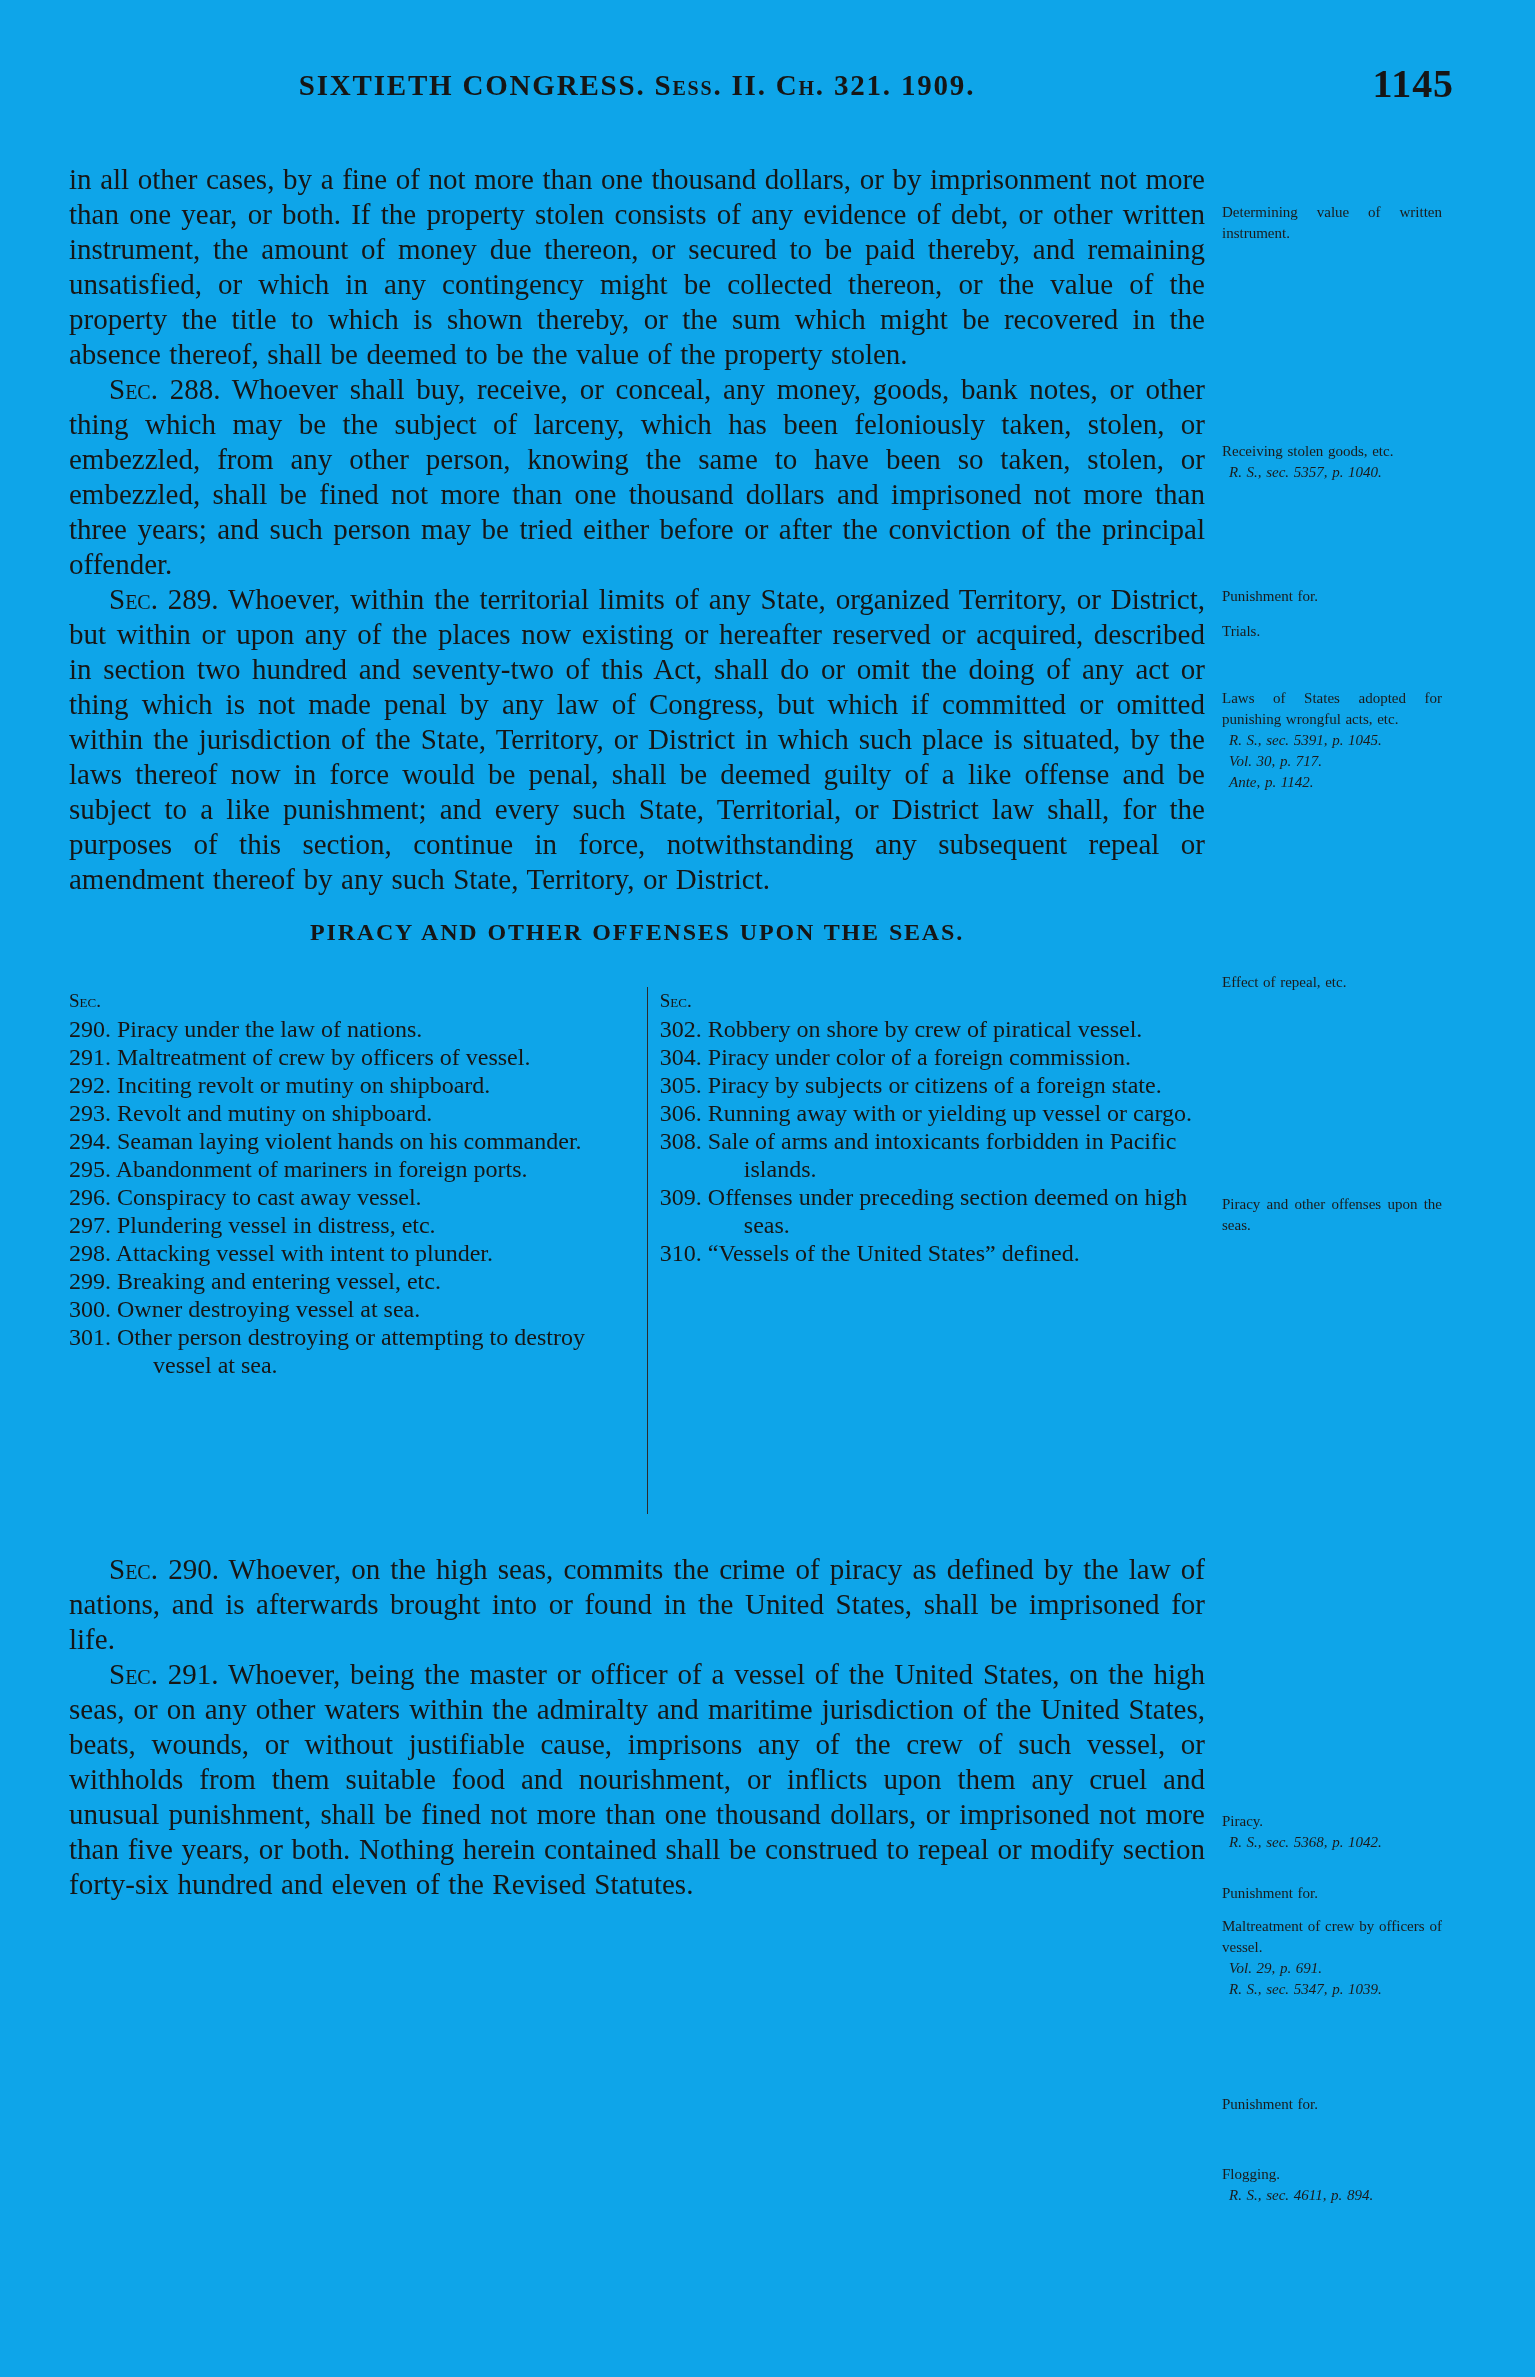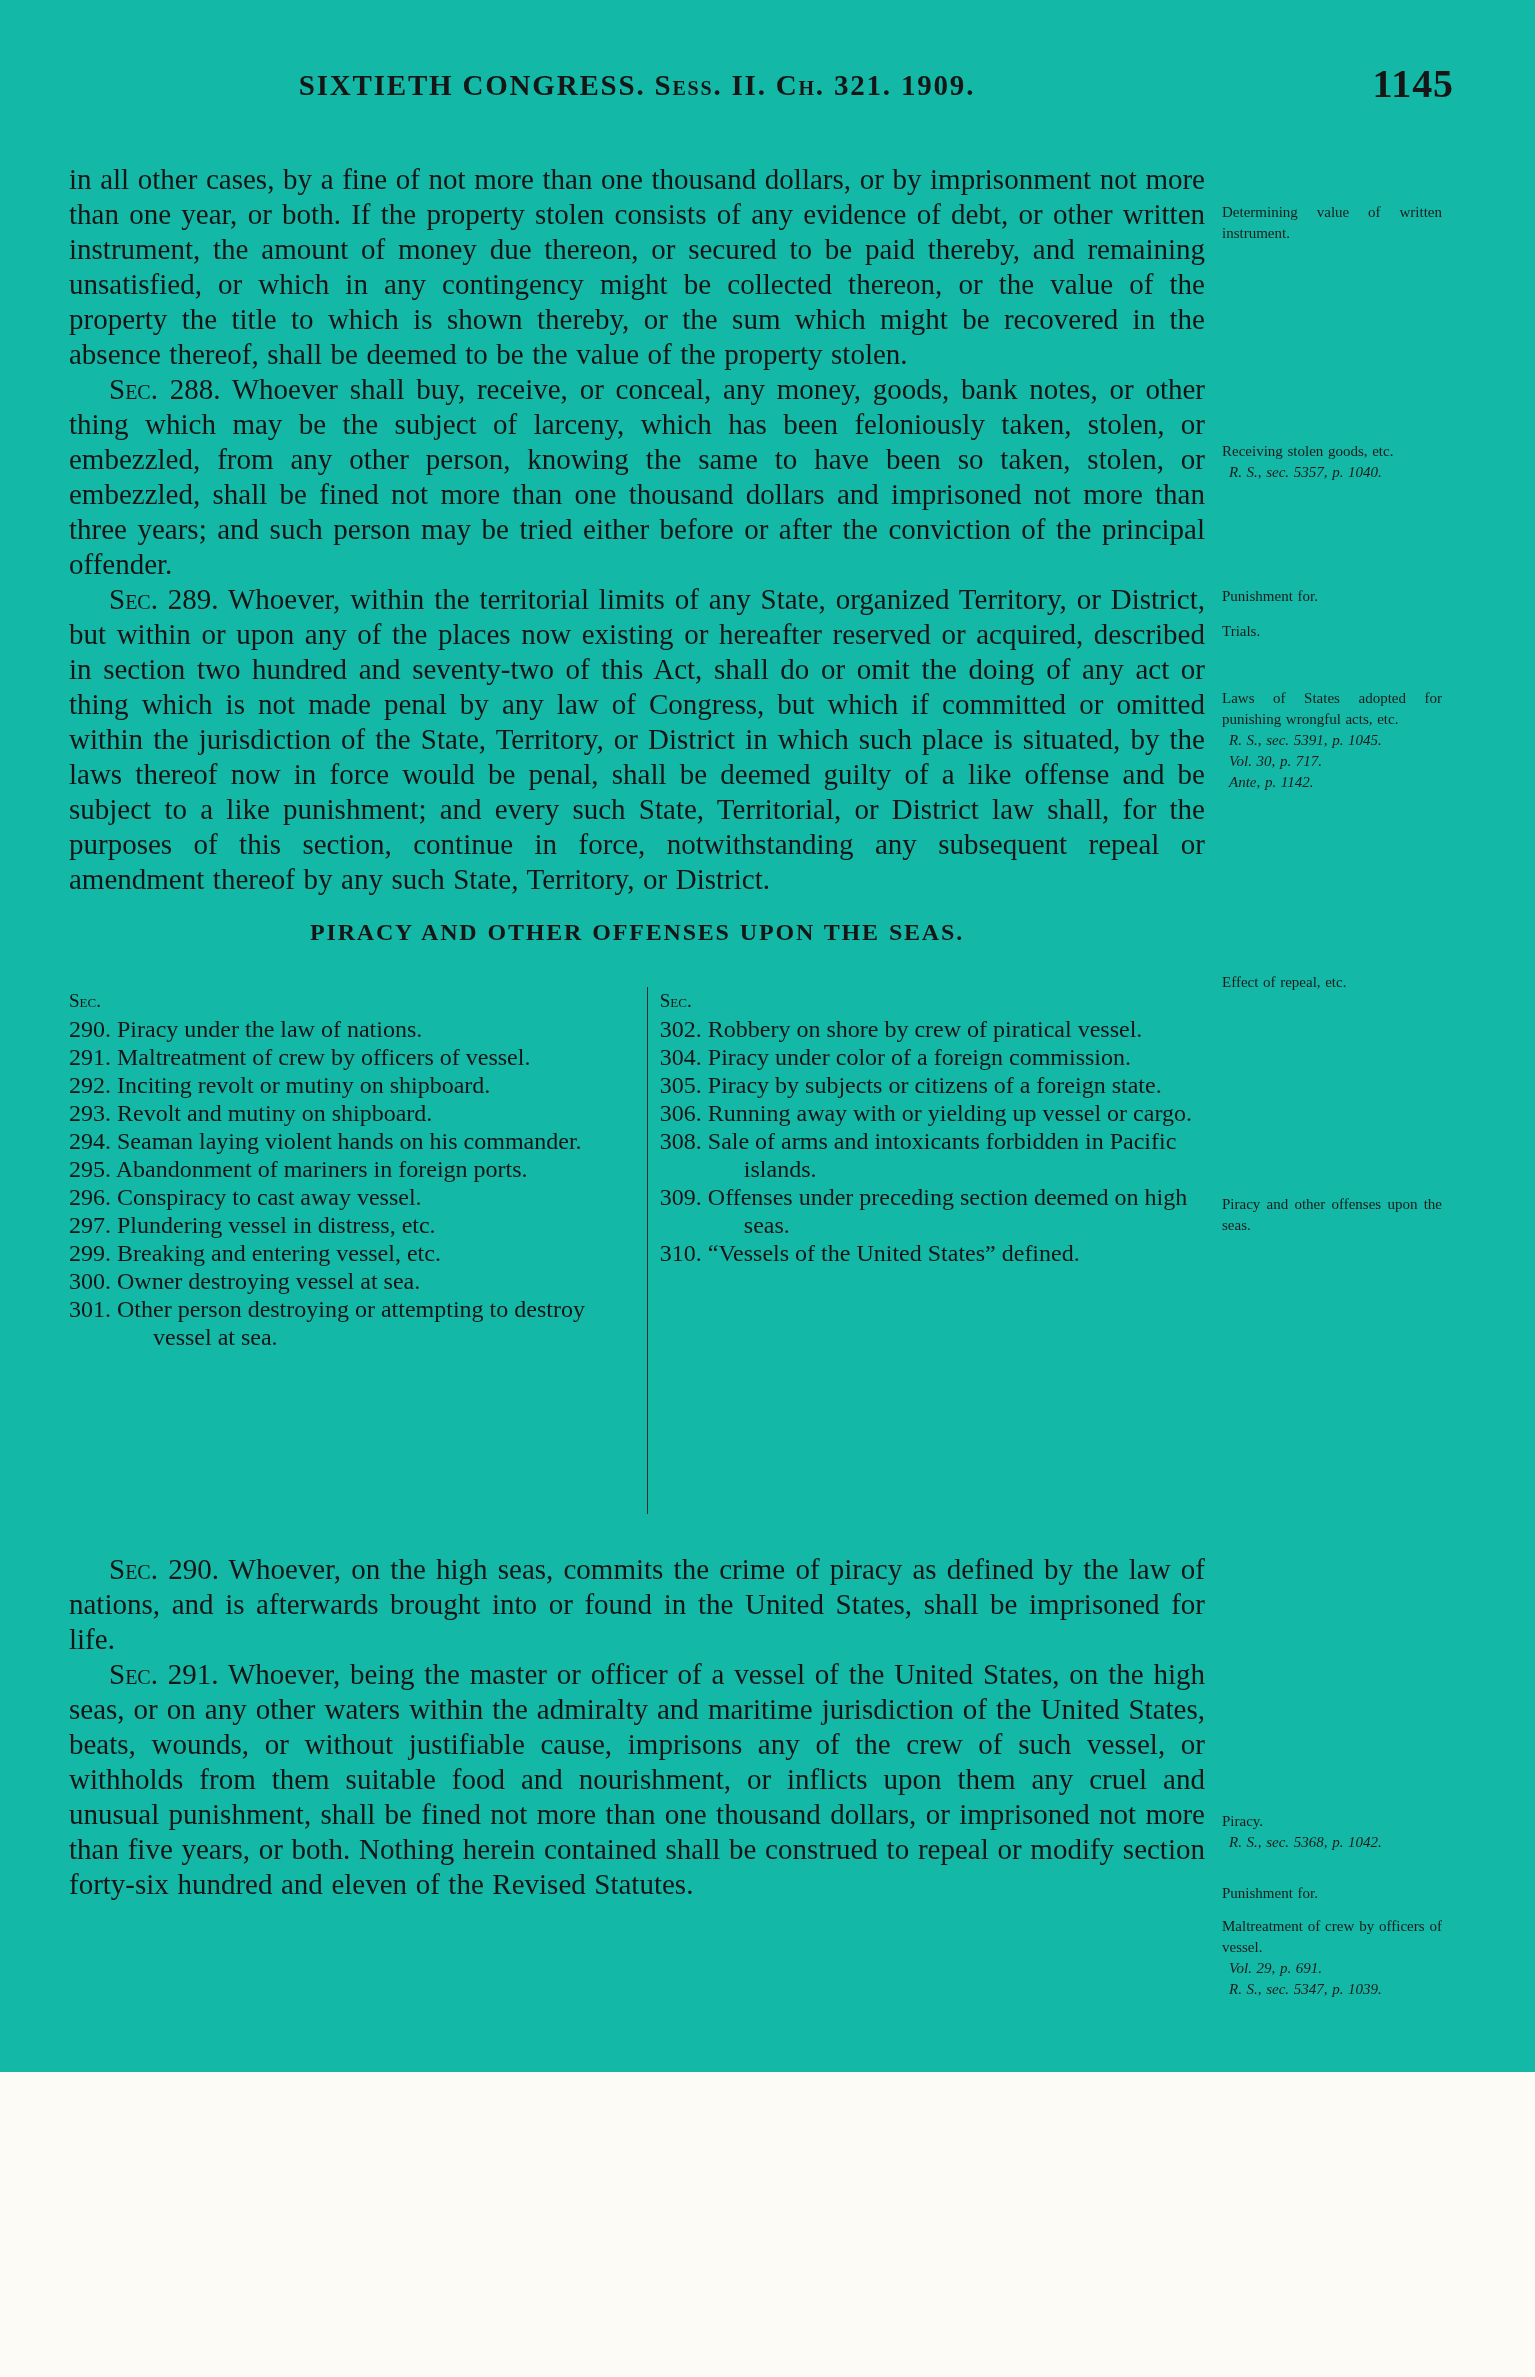--- a/index.html
+++ b/index.html
@@ -1,20 +1,20 @@
 <!DOCTYPE html>
 <html style="font-size:14px"><head>
 <meta charset="utf-8">
 <style>
   * { margin:0; padding:0; box-sizing:border-box; }
   html, body { background:#fcfbf6; }
   .page {
     position:relative;
-    width:1535px; height:2072px;
-    background:#14b8a6;
+    width:1535px; height:2377px;
+    background:#0ea5e9;
     color:#161616;
     font-family:"Liberation Serif","DejaVu Serif",serif;
     overflow:hidden;
     padding-top:69px;
   }
   
   .header-row { position:relative; height:40px; }
   .running-head {
     position:absolute; left:69px; width:1136px;
     text-align:center;
@@ -98,20 +98,21 @@
         <div class="toc-col left">
           <div class="toc-header">Sec.</div>
           <div class="toc-item"><span>290.</span> <span>Piracy under the law of nations.</span></div>
           <div class="toc-item"><span>291.</span> <span>Maltreatment of crew by officers of vessel.</span></div>
           <div class="toc-item"><span>292.</span> <span>Inciting revolt or mutiny on shipboard.</span></div>
           <div class="toc-item"><span>293.</span> <span>Revolt and mutiny on shipboard.</span></div>
           <div class="toc-item"><span>294.</span> <span>Seaman laying violent hands on his commander.</span></div>
           <div class="toc-item"><span>295.</span> <span>Abandonment of mariners in foreign ports.</span></div>
           <div class="toc-item"><span>296.</span> <span>Conspiracy to cast away vessel.</span></div>
           <div class="toc-item"><span>297.</span> <span>Plundering vessel in distress, etc.</span></div>
+          <div class="toc-item"><span>298.</span> <span>Attacking vessel with intent to plunder.</span></div>
           <div class="toc-item"><span>299.</span> <span>Breaking and entering vessel, etc.</span></div>
           <div class="toc-item"><span>300.</span> <span>Owner destroying vessel at sea.</span></div>
           <div class="toc-item"><span>301.</span> <span>Other person destroying or attempting to destroy vessel at sea.</span></div>
         </div>
 
         <div class="toc-divider"></div>
 
         <div class="toc-col right">
           <div class="toc-header">Sec.</div>
           <div class="toc-item"><span>302.</span> <span>Robbery on shore by crew of piratical vessel.</span></div>

